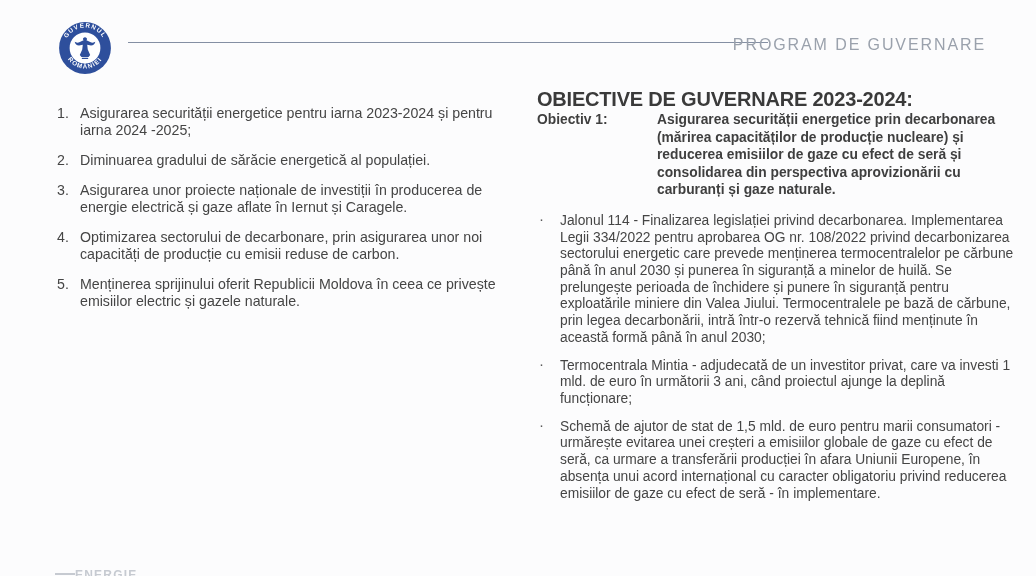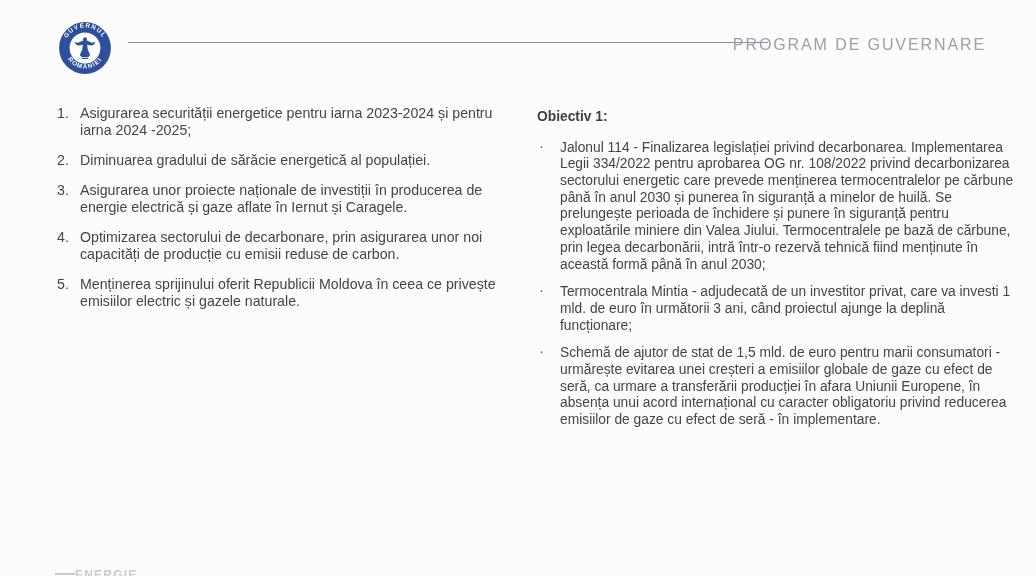--- a/index.html
+++ b/index.html
@@ -51,21 +51,20 @@
   .prio-item{
     display:flex;align-items:flex-start;
     margin-bottom:13px;
     font-size:14.2px;line-height:17px;color:var(--ink);
   }
   .prio-num{flex:0 0 23px;}
   .prio-text{width:418px;}
   
   .objective-row{
     display:flex;align-items:flex-start;
-    margin-top:20px;
     font-weight:700;color:#3f3f3f;justify-content:space-between;
   }
   .objective-label{
     flex:0 0 103px;font-size:13.8px;line-height:17.6px;white-space:nowrap;
   }
   .objective-text{
     width:362px;font-size:13.8px;line-height:17.6px;
   }
   
   .bullet-list{list-style:none;margin-top:14px;}
@@ -147,23 +146,25 @@
         </li>
 
         <li class="prio-item">
           <span class="prio-num">5.</span>
           <span class="prio-text">Menținerea sprijinului oferit Republicii Moldova în ceea ce privește emisiilor electric și gazele naturale.</span>
         </li>
       </ol>
   </section>
 
   <section class="col-right">
+    <h2 class="col-title">OBIECTIVE DE GUVERNARE 2023-2024:</h2>
 
     <div class="objective-row">
       <span class="objective-label">Obiectiv 1:</span>
+      <span class="objective-text">Asigurarea securității energetice prin decarbonarea (mărirea capacităților de producție nucleare) și reducerea emisiilor de gaze cu efect de seră și consolidarea din perspectiva aprovizionării cu carburanți și gaze naturale.</span>
     </div>
 
     <ul class="bullet-list">
 
         <li class="bullet-item">
           <span class="dot">·</span>
           <span>Jalonul 114 - Finalizarea legislației privind decarbonarea. Implementarea Legii 334/2022 pentru aprobarea OG nr. 108/2022 privind decarbonizarea sectorului energetic care prevede menținerea termocentralelor pe cărbune până în anul 2030 și punerea în siguranță a minelor de huilă. Se prelungește perioada de închidere și punere în siguranță pentru exploatările miniere din Valea Jiului. Termocentralele pe bază de cărbune, prin legea decarbonării, intră într-o rezervă tehnică fiind menținute în această formă până în anul 2030;</span>
         </li>
 
         <li class="bullet-item">

